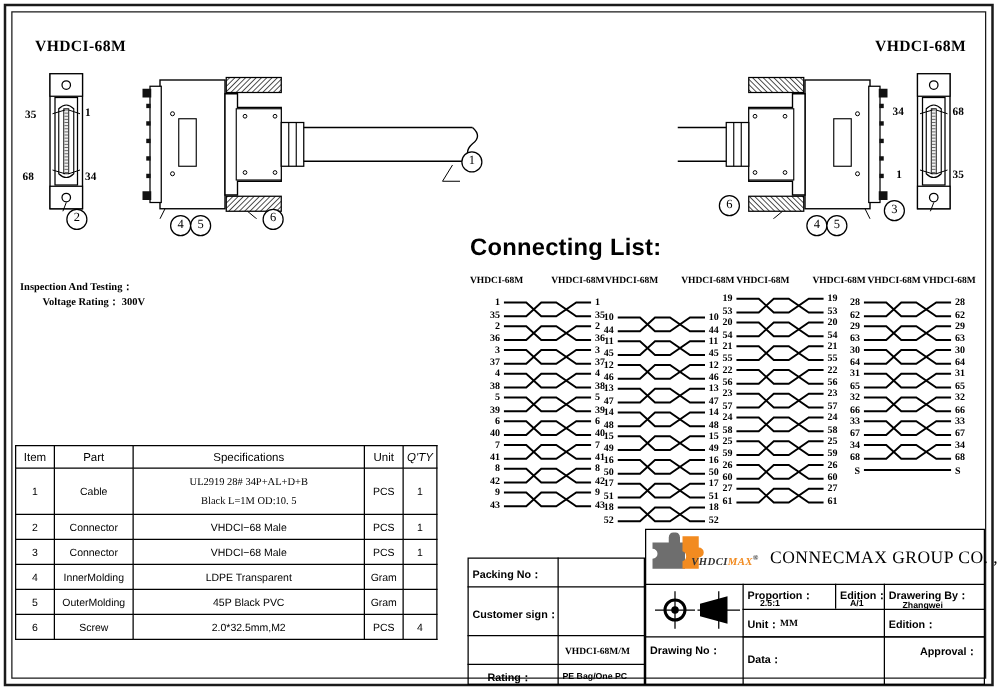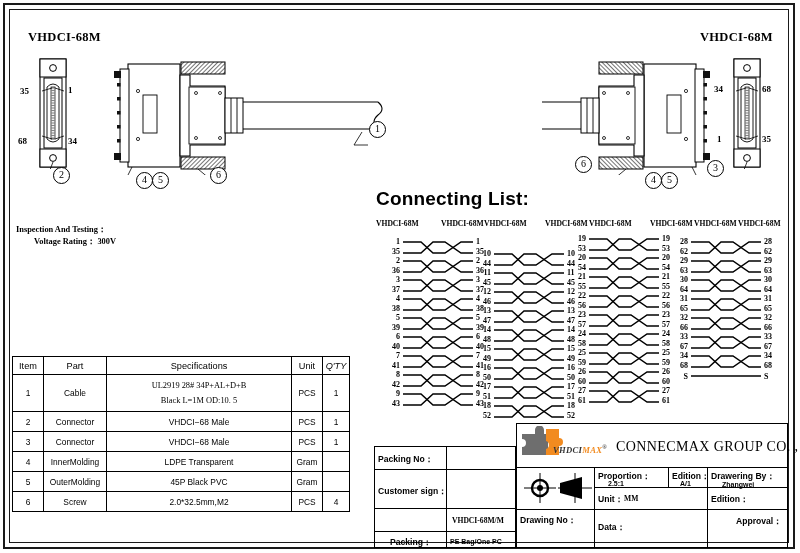--- a/index.html
+++ b/index.html
@@ -714,21 +714,21 @@
   <div class="tbl-line" style="left:374px;top:508px;width:142px;height:1px;"></div>
   <div class="tbl-line" style="left:374px;top:531px;width:142px;height:1px;"></div>
   <div class="tbl-line" style="left:446px;top:446px;width:1px;height:102px;"></div>
 
   <div class="tb-txt" style="left:378px;top:454px;">Packing No：</div>
   <div class="tb-val" style="left:452px;top:455px;"></div>
   <div class="tb-txt" style="left:378px;top:486px;">Customer sign：</div>
   <div class="tb-val" style="left:452px;top:486px;"></div>
   <div class="tb-txt" style="left:383px;top:515px;margin-top:46px;">Product Name：</div>
   <div class="tb-val" style="left:452px;top:516px;">VHDCI-68M/M</div>
-  <div class="tb-txt" style="left:390px;top:537px;">Packing：</div>
+  <div class="tb-txt" style="left:390px;top:537px;">Rating：</div>
   <div class="tb-val-s" style="left:450px;top:538px;">PE  Bag/One PC</div>
 
   <div class="tb" style="left:516px;top:423px;width:272px;height:125px;"></div>
   <div class="tbl-line" style="left:516px;top:467px;width:272px;height:1px;"></div>
   <div class="tbl-line" style="left:516px;top:509px;width:272px;height:1px;"></div>
   <div class="tbl-line" style="left:594px;top:467px;width:1px;height:81px;"></div>
   <div class="tbl-line" style="left:594px;top:509px;width:194px;height:1px;"></div>
   <div class="tbl-line" style="left:594px;top:487px;width:194px;height:1px;"></div>
   <div class="tbl-line" style="left:668px;top:467px;width:1px;height:20px;"></div>
   <div class="tbl-line" style="left:707px;top:467px;width:1px;height:81px;"></div>

